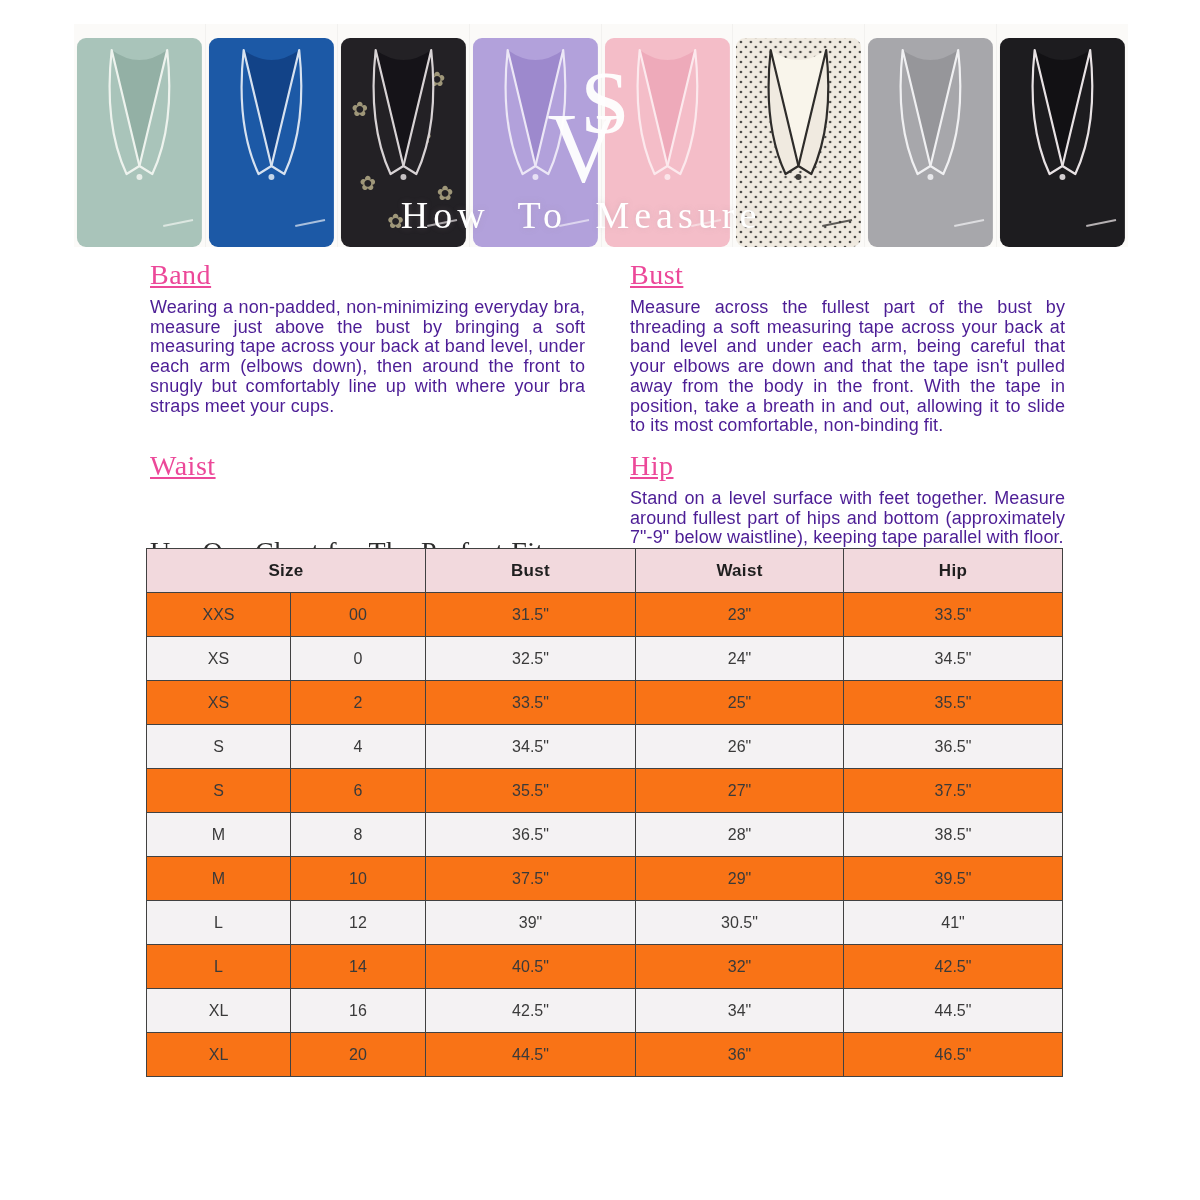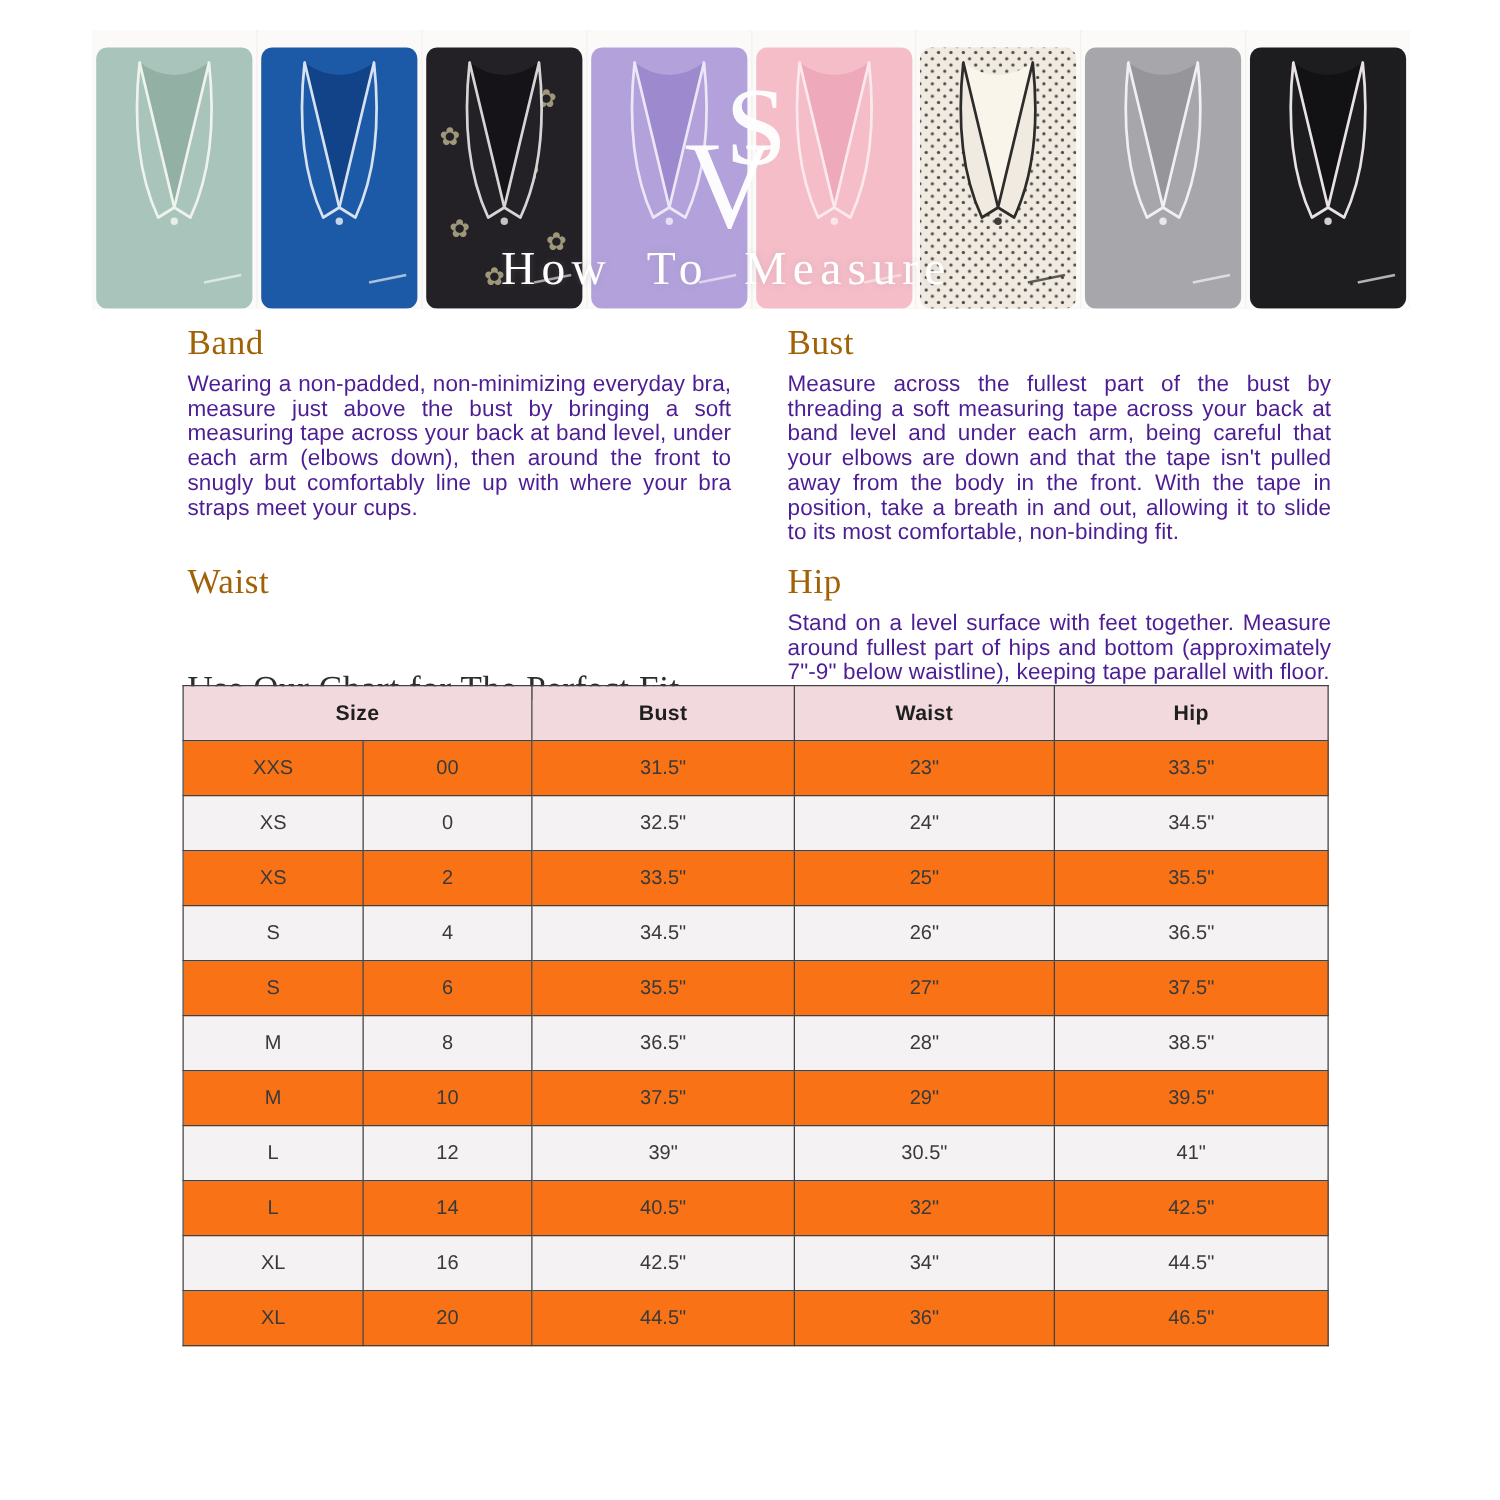--- a/index.html
+++ b/index.html
@@ -52,22 +52,23 @@
     display: grid;
     grid-template-columns: 435px 435px;
     column-gap: 45px;
     row-gap: 14px;
   }
   .section h2 {
     font-family: "Liberation Serif", serif;
     font-weight: 500;
     font-size: 28px;
     letter-spacing: 0.5px;
-    color: #a16207;
+    color: #ec4899;
     margin-bottom: 7px;
+    text-decoration: underline;
   }
   .section p {
     font-size: 18px;
     line-height: 19.7px;
     text-align: justify;
     color: #4c1d95;
     letter-spacing: 0.1px;
   }
 
   

